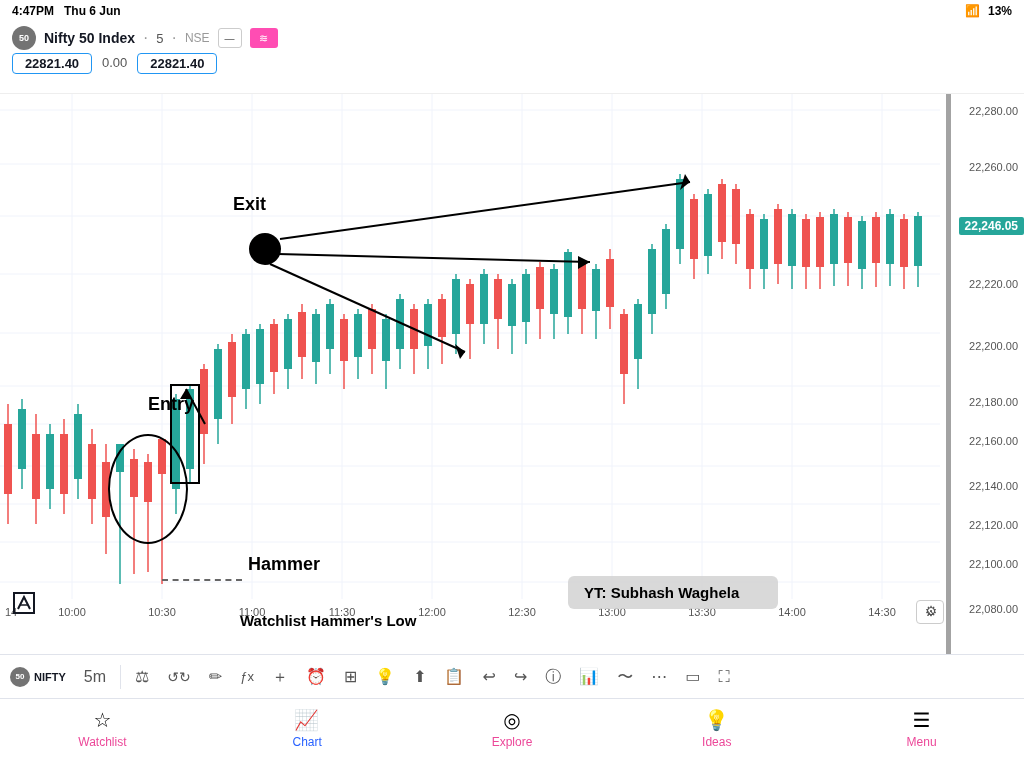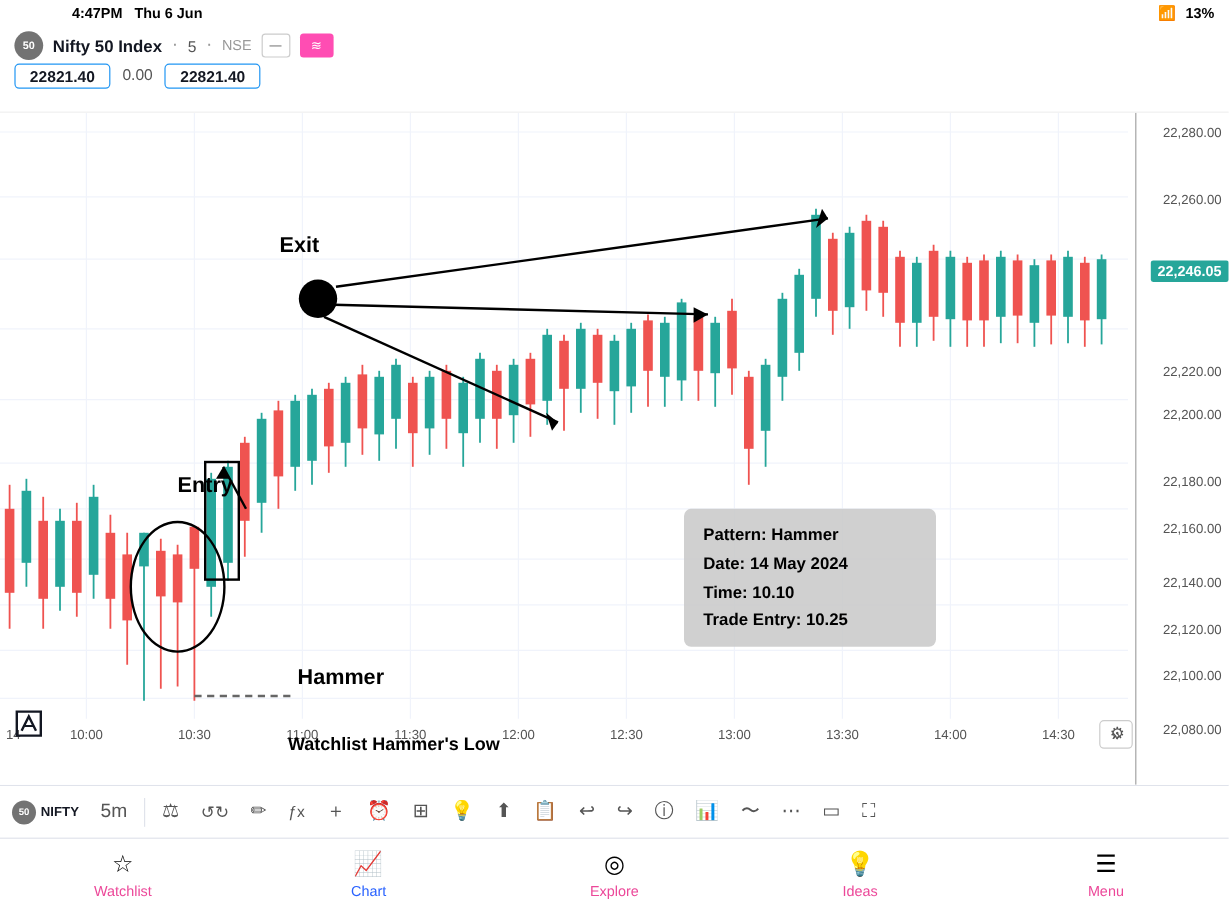--- a/index.html
+++ b/index.html
@@ -124,21 +124,21 @@
       overflow: hidden;
     }
 
     
     #price-axis {
       position: absolute;
       right: 0;
       top: 0;
       width: 78px;
       height: 100%;
-      border-left: 1px solid #a3a3a3;
+      border-left: 5px solid #a3a3a3;
       background: #fff;
     }
     .price-label {
       position: absolute;
       right: 6px;
       font-size: 11px;
       color: #555;
       transform: translateY(-50%);
     }
 
@@ -284,21 +284,21 @@
     
     .rect-annotation {
       position: absolute;
       border: 2.5px solid #000;
     }
   </style>
 </head>
 <body>
 
 <div id="status-bar">
-  <div style="display:flex;gap:10px;align-items:center;margin-left:48px;">
+  <div style="display:flex;gap:10px;align-items:center;">
     <span>4:47PM</span>
     <span>Thu 6 Jun</span>
   </div>
   <div class="right">
     <span class="wifi-icon">📶</span>
     <span class="battery-bar">13%</span>
   </div>
 </div>
 
 <div id="header">
@@ -318,21 +318,21 @@
     <div class="price-input-box">22821.40</div>
   </div>
 </div>
 
 <div id="chart-area">
 
   <div id="price-axis">
     <span class="price-label" style="top:3%;">22,280.00</span>
     <span class="price-label" style="top:13%;">22,260.00</span>
     <span class="price-label" style="top:23%;">22,240.00</span>
-    <span class="price-label" style="top:34%;margin-top:26px;">22,220.00</span>
+    <span class="price-label" style="top:34%;">22,220.00</span>
     <span class="price-label" style="top:45%;">22,200.00</span>
     <span class="price-label" style="top:55%;">22,180.00</span>
     <span class="price-label" style="top:62%;">22,160.00</span>
     <span class="price-label" style="top:70%;margin-left:48px;">22,140.00</span>
     <span class="price-label" style="top:77%;">22,120.00</span>
     <span class="price-label" style="top:84%;">22,100.00</span>
     <span class="price-label" style="top:92%;">22,080.00</span>
 
     <div class="current-price-tag" style="top:22%; right:0;">22,246.05</div>
   </div>
@@ -594,27 +594,22 @@
   <div class="annotation-text" style="left:233px;top:100px;font-size:18px;font-weight:700;">Exit</div>
 
   <div class="annotation-text" style="left:148px;top:300px;font-size:18px;font-weight:700;">Entry</div>
 
   <div class="annotation-text" style="left:248px;top:460px;font-size:18px;font-weight:700;">Hammer</div>
 
   <div class="annotation-text" style="left:240px;top:518px;font-size:15px;font-weight:700;">Watchlist Hammer's Low</div>
 
   <div style="position:absolute;left:162px;top:485px;width:80px;height:2px;border-bottom:2px dashed #666;"></div>
 
-  <div class="info-box" style="left:570px;top:330px;min-width:210px;">
-    <div>Pattern: Hammer</div>
-    <div>Date: 14 May 2024</div>
-    <div>Time: 10.10</div>
-    <div>Trade Entry: 10.25</div>
-  </div>
-
+
+  <div class="yt-box" style="left:568px;top:482px;min-width:210px;">YT: Subhash Waghela</div>
 
   <div class="tv-logo"><svg width="28" height="28" viewBox="0 0 28 28">
         <path d="M4 4h20v20H4z" fill="none" stroke="#131722" stroke-width="2"></path>
         <path d="M8 20L14 8l6 12" fill="none" stroke="#131722" stroke-width="2"></path>
         <path d="M10 16h8" stroke="#131722" stroke-width="1.5"></path>
       </svg></div>
 
   <div class="expand-btn">»</div>
 
   <div style="position:absolute;right:82px;bottom:32px;width:22px;height:22px;display:flex;align-items:center;justify-content:center;font-size:14px;color:#555;cursor:pointer;">⚙</div>

